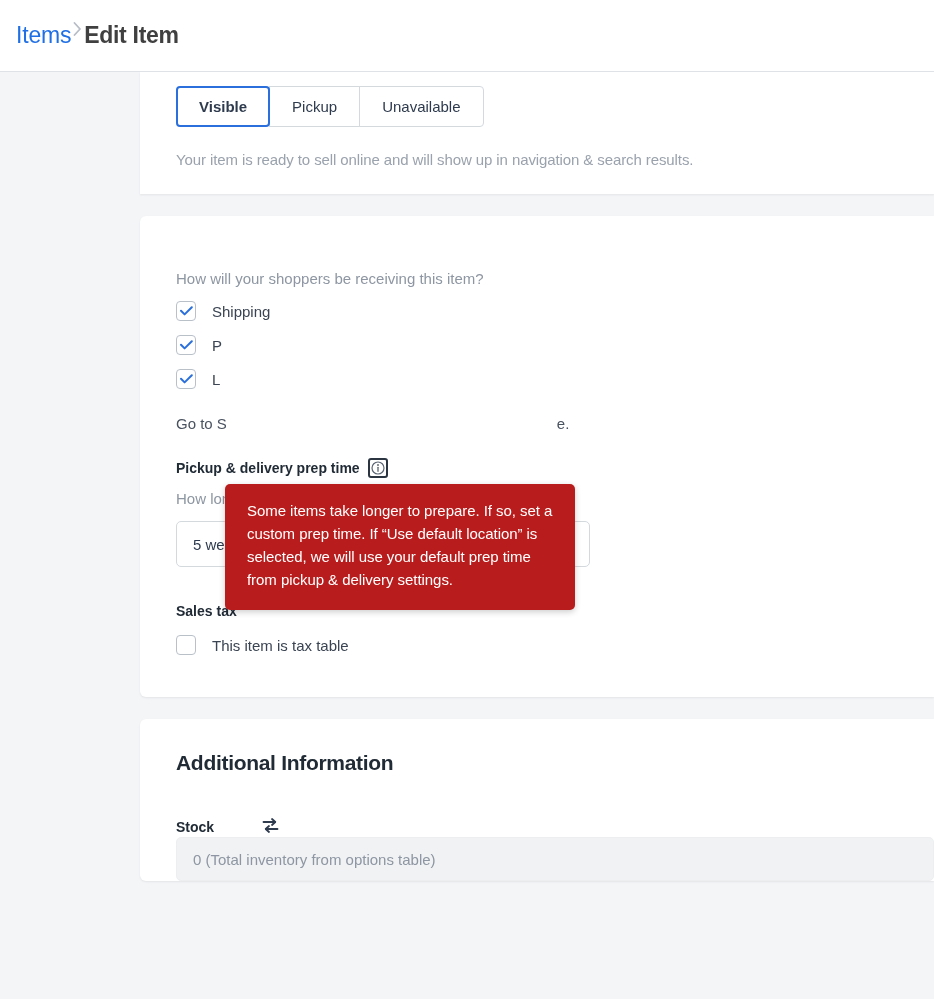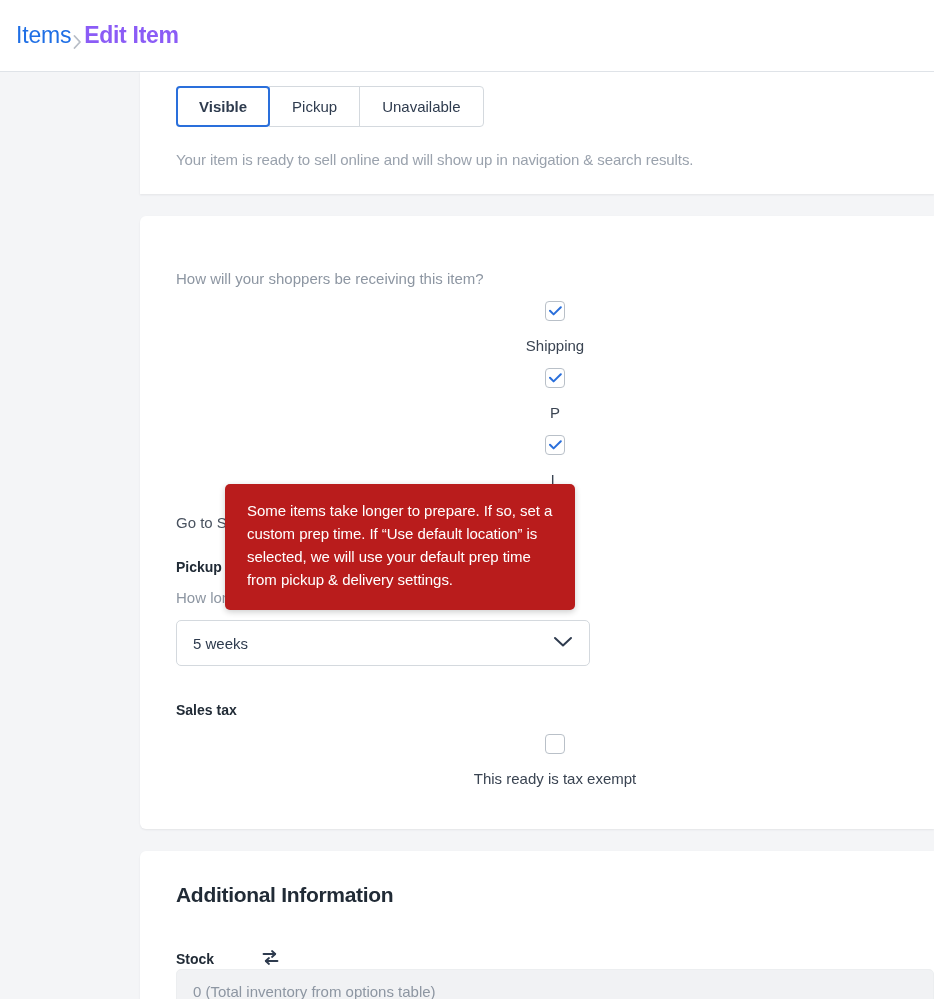--- a/index.html
+++ b/index.html
@@ -23,40 +23,40 @@
     background: #ffffff;
     border-bottom: 1px solid #dfe3e8;
     display: flex;
     align-items: center;
     padding: 0 16px;
     position: relative;
     z-index: 5;
   }
   .breadcrumb {
     display: flex;
-    align-items: flex-end;
+    align-items: flex-start;
     gap: 2px;
   }
   .breadcrumb-link {
     color: #1f6fe5;
     font-size: 23px;
     font-weight: 400;
     text-decoration: none;
     letter-spacing: -0.2px;
     cursor: pointer;
   }
   .breadcrumb-sep {
     color: #b7bdc6;
     font-size: 19px;
     line-height: 1;
     display: flex;
     align-items: center;
   }
   .breadcrumb-current {
-    color: #8b5cf6;
+    color: #404040;
     font-size: 23px;
     font-weight: bold;
     letter-spacing: -0.3px;
   }
 
   
   .content {
     position: relative;
     padding-left: 140px;
     background: #f4f5f7;
@@ -138,21 +138,20 @@
     align-items: center;
     gap: 8px;
   }
 
   
   .check-row {
     display: flex;
     align-items: center;
     gap: 16px;
     margin-top: 14px;
-    flex-direction: column;
   }
   .cbox {
     width: 20px;
     height: 20px;
     border: 1px solid #b9c0c8;
     border-radius: 4px;
     background: #fff;
     display: flex;
     align-items: center;
     justify-content: center;
@@ -315,21 +314,21 @@
         <svg width="20" height="12" viewBox="0 0 20 12" fill="none" aria-hidden="true">
           <path d="M2 2 L10 9.4 L18 2" stroke="#2e3b4e" stroke-width="2" stroke-linecap="round" stroke-linejoin="round"></path>
         </svg>
       </span>
     </div>
 
     <div class="field-label" style="margin-top:36px;">Sales tax</div>
 
     <div class="check-row" style="margin-top:16px;">
       <span class="cbox"></span>
-      <span class="check-label">This ready is tax exempt</span>
+      <span class="check-label">This item is tax table</span>
     </div>
   </div>
 
   <div class="card card-additional">
     <div class="section-title">Additional Information</div>
 
     <div class="field-label" style="margin-top:42px;gap:48px;">
       <span>Stock</span>
       <span style="cursor:pointer;">
         <svg width="17" height="17" viewBox="0 0 17 17" fill="none" aria-hidden="true">

